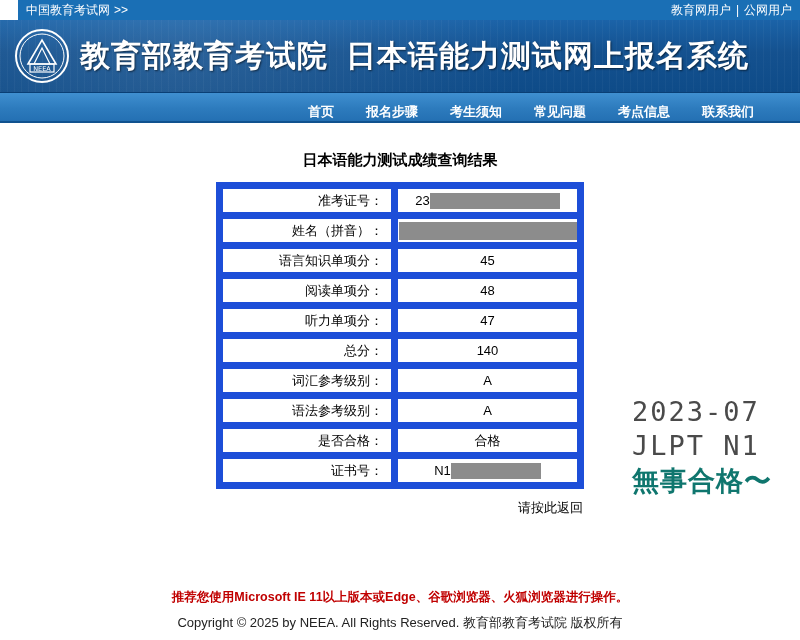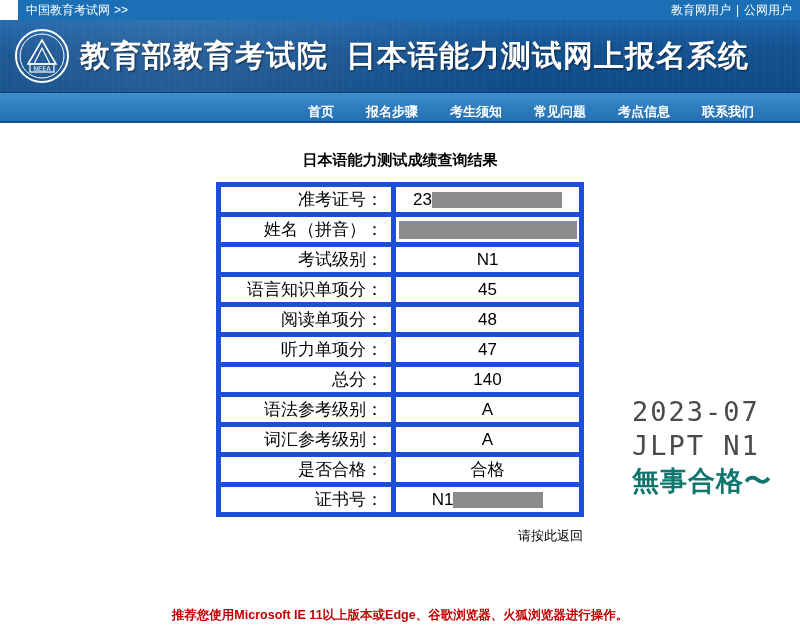--- a/index.html
+++ b/index.html
@@ -124,23 +124,23 @@
     margin-bottom: 12px;
   }
 
   .result-table {
     width: 368px;
     margin: 0 auto;
     border-collapse: collapse;
     border: 1px solid #9a9a9a;
   }
   .result-table td {
-    border: 5px solid #1d4ed8;
+    border: 7px solid #1d4ed8;
     height: 30px;
-    font-size: 17px;
+    font-size: 13px;
     padding: 0 8px;
     box-sizing: border-box;
   }
   .result-table td.label {
     width: 175px;
     text-align: right;
     color: #000;
     background: #ffffff;
     white-space: nowrap;
   }
@@ -276,45 +276,41 @@
           <span class="val-text">23</span><span class="redacted-box" style="width:130px"></span>
         </td>
       </tr>
       <tr>
         <td class="label">姓名（拼音）：</td>
         <td class="value fullmask">
           <span class="redacted-box"></span>
         </td>
       </tr>
       <tr>
-        <td class="label">考试级别：</td>
-        <td class="value">N1</td>
-      </tr>
-      <tr>
         <td class="label">语言知识单项分：</td>
         <td class="value">45</td>
       </tr>
       <tr>
         <td class="label">阅读单项分：</td>
         <td class="value">48</td>
       </tr>
       <tr>
         <td class="label">听力单项分：</td>
         <td class="value">47</td>
       </tr>
       <tr>
         <td class="label">总分：</td>
         <td class="value">140</td>
       </tr>
       <tr>
+        <td class="label">词汇参考级别：</td>
+        <td class="value">A</td>
+      </tr>
+      <tr>
         <td class="label">语法参考级别：</td>
-        <td class="value">A</td>
-      </tr>
-      <tr>
-        <td class="label">词汇参考级别：</td>
         <td class="value">A</td>
       </tr>
       <tr>
         <td class="label">是否合格：</td>
         <td class="value">合格</td>
       </tr>
       <tr>
         <td class="label">证书号：</td>
         <td class="value">
           <span class="val-text">N1</span><span class="redacted-box" style="width:90px"></span>
@@ -329,13 +325,14 @@
 
   <div class="annotation">
     <div class="line1">2023-07</div>
     <div class="line2">JLPT N1</div>
     <div class="line3">無事合格〜</div>
   </div>
 </div>
 
 <div class="footer">
   <div class="footer-notice">推荐您使用Microsoft IE 11以上版本或Edge、谷歌浏览器、火狐浏览器进行操作。</div>
+  <div class="footer-copyright">Copyright © 2025 by NEEA. All Rights Reserved. 教育部教育考试院 版权所有</div>
 </div>
 
 </body></html>

